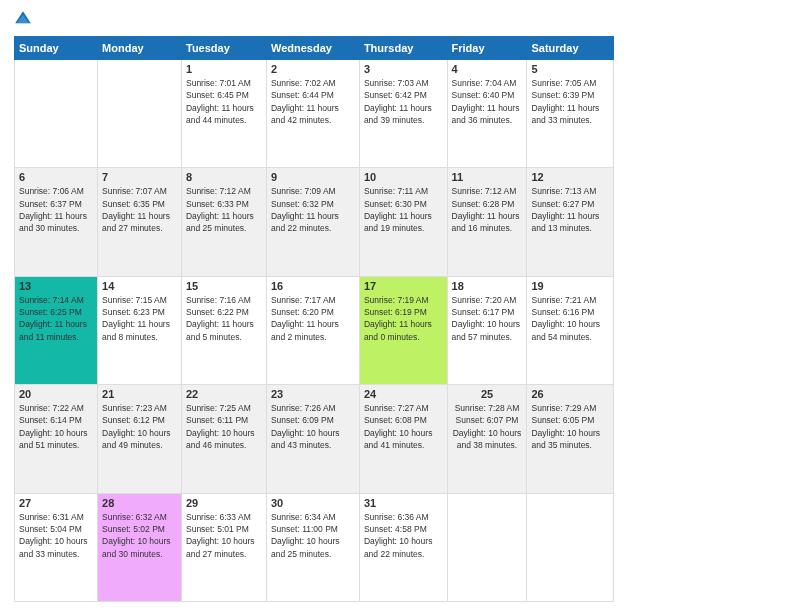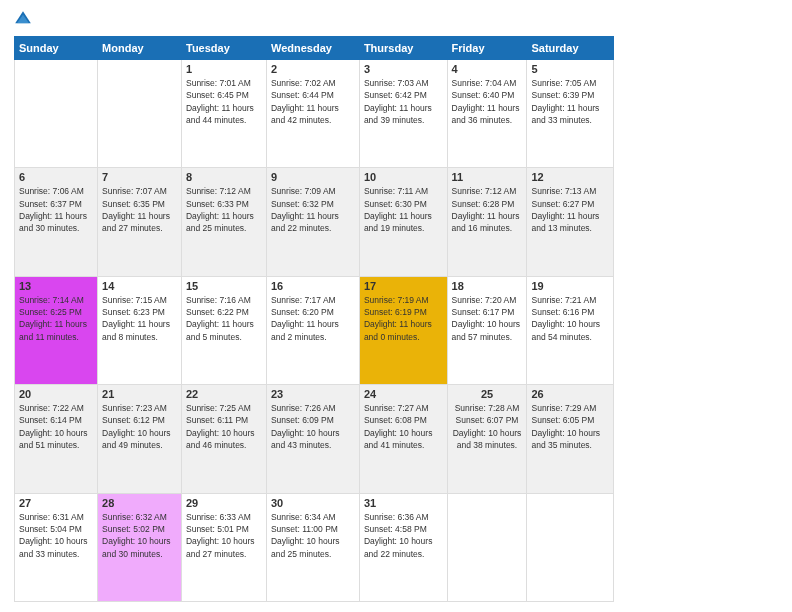--- a/index.html
+++ b/index.html
@@ -206,21 +206,21 @@
 Daylight: 11 hours and 16 minutes.</div>
           </td>
           <td style="background-color: rgb(240, 240, 240);">
             <span class="day-number">12</span>
             <div class="day-detail">Sunrise: 7:13 AM
 Sunset: 6:27 PM
 Daylight: 11 hours and 13 minutes.</div>
           </td>
         </tr>
         <tr>
-          <td style="background-color: #d946ef;">
+          <td style="background-color: #14b8a6;">
             <span class="day-number">13</span>
             <div class="day-detail">Sunrise: 7:14 AM
 Sunset: 6:25 PM
 Daylight: 11 hours and 11 minutes.</div>
           </td>
           <td style="background-color: rgb(255, 255, 255); border-radius: 19px;">
             <span class="day-number">14</span>
             <div class="day-detail">Sunrise: 7:15 AM
 Sunset: 6:23 PM
 Daylight: 11 hours and 8 minutes.</div>
@@ -230,21 +230,21 @@
             <div class="day-detail">Sunrise: 7:16 AM
 Sunset: 6:22 PM
 Daylight: 11 hours and 5 minutes.</div>
           </td>
           <td style="background-color: rgb(255, 255, 255);">
             <span class="day-number">16</span>
             <div class="day-detail">Sunrise: 7:17 AM
 Sunset: 6:20 PM
 Daylight: 11 hours and 2 minutes.</div>
           </td>
-          <td style="background-color: #eab308;">
+          <td style="background-color: #bef264;">
             <span class="day-number">17</span>
             <div class="day-detail">Sunrise: 7:19 AM
 Sunset: 6:19 PM
 Daylight: 11 hours and 0 minutes.</div>
           </td>
           <td style="background-color: rgb(255, 255, 255);">
             <span class="day-number">18</span>
             <div class="day-detail">Sunrise: 7:20 AM
 Sunset: 6:17 PM
 Daylight: 10 hours and 57 minutes.</div>

